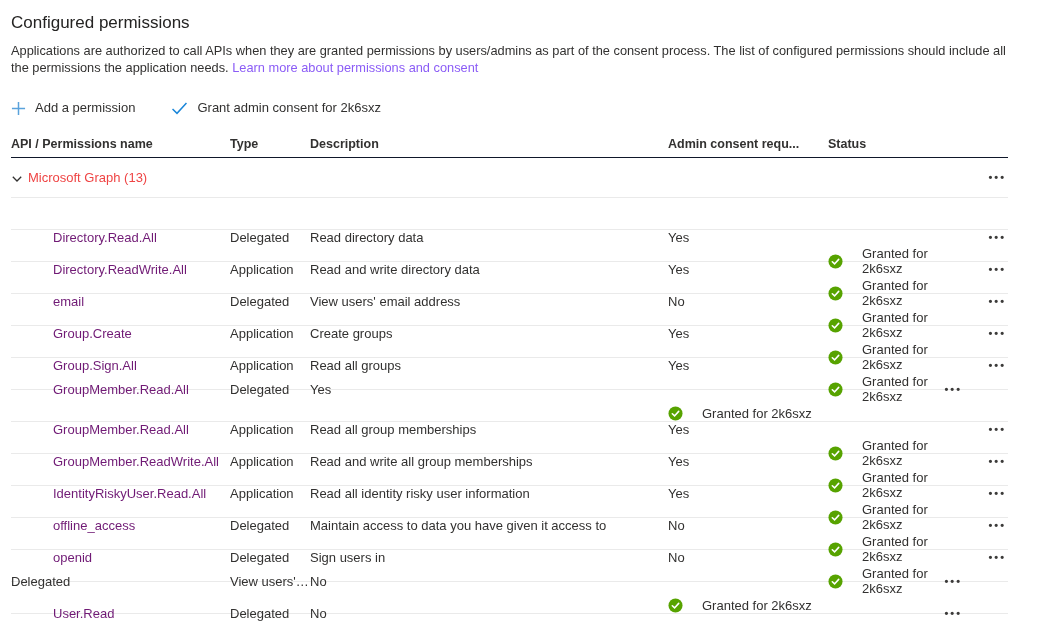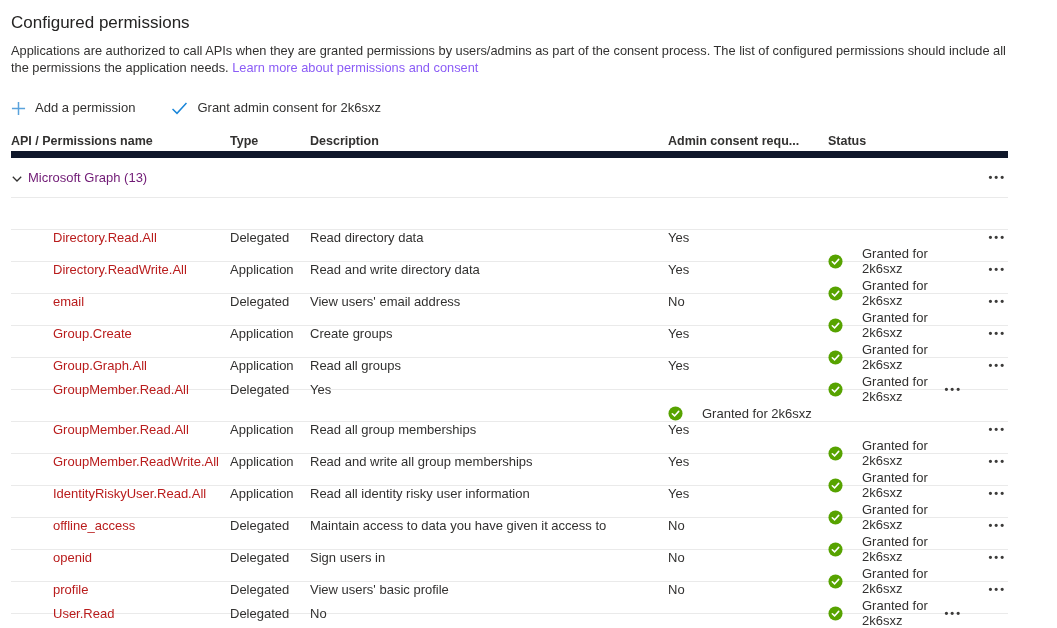--- a/index.html
+++ b/index.html
@@ -65,38 +65,38 @@
     display: grid;
     grid-template-columns: 219px 80px 358px 160px 136px 1fr;
     align-items: center;
     border-bottom: 1px solid #eaeaea;
     height: 32px;
   }
   .thead {
     height: 28px;
     font-size: 12.5px;
     font-weight: 700;
-    border-bottom: 7px solid #0f172a;
+    border-bottom: 1px solid #0f172a;
   }
   .cell { white-space: nowrap; overflow: hidden; text-overflow: ellipsis; }
 
   .group-row { height: 40px; }
   .group-name-wrap {
     display: flex;
     align-items: center;
     gap: 5px;
     cursor: pointer;
     grid-column: 1 / span 5;
   }
   .group-name-wrap svg { flex: 0 0 auto; margin-top: 2px; }
-  .group-name { color: #701a75; }
+  .group-name { color: #ef4444; }
 
   .perm-name {
     padding-left: 42px;
-    color: #b91c1c;
+    color: #701a75;
     cursor: pointer;
   }
 
   .status-cell {
     display: flex;
     align-items: center;
     gap: 19px;
     margin-top: 48px;
   }
   .status-cell svg { flex: 0 0 auto; display: block; }
@@ -215,21 +215,21 @@
       <svg width="15" height="15" viewBox="0 0 16 16">
         <circle cx="8" cy="8" r="7.5" fill="#57a300"></circle>
         <path d="M4.6 8.3 L7 10.6 L11.4 5.7" stroke="#ffffff" stroke-width="1.7" fill="none" stroke-linecap="round"></path>
       </svg>
       <span>Granted for 2k6sxz</span>
     </div>
     <button class="more-btn">•••</button>
   </div>
 
   <div class="tr perm-row">
-    <div class="cell perm-name">Group.Graph.All</div>
+    <div class="cell perm-name">Group.Sign.All</div>
     <div class="cell">Application</div>
     <div class="cell">Read all groups</div>
     <div class="cell">Yes</div>
     <div class="status-cell">
       <svg width="15" height="15" viewBox="0 0 16 16">
         <circle cx="8" cy="8" r="7.5" fill="#57a300"></circle>
         <path d="M4.6 8.3 L7 10.6 L11.4 5.7" stroke="#ffffff" stroke-width="1.7" fill="none" stroke-linecap="round"></path>
       </svg>
       <span>Granted for 2k6sxz</span>
     </div>
@@ -319,21 +319,20 @@
       <svg width="15" height="15" viewBox="0 0 16 16">
         <circle cx="8" cy="8" r="7.5" fill="#57a300"></circle>
         <path d="M4.6 8.3 L7 10.6 L11.4 5.7" stroke="#ffffff" stroke-width="1.7" fill="none" stroke-linecap="round"></path>
       </svg>
       <span>Granted for 2k6sxz</span>
     </div>
     <button class="more-btn">•••</button>
   </div>
 
   <div class="tr perm-row">
-    <div class="cell perm-name">profile</div>
     <div class="cell">Delegated</div>
     <div class="cell">View users' basic profile</div>
     <div class="cell">No</div>
     <div class="status-cell">
       <svg width="15" height="15" viewBox="0 0 16 16">
         <circle cx="8" cy="8" r="7.5" fill="#57a300"></circle>
         <path d="M4.6 8.3 L7 10.6 L11.4 5.7" stroke="#ffffff" stroke-width="1.7" fill="none" stroke-linecap="round"></path>
       </svg>
       <span>Granted for 2k6sxz</span>
     </div>

